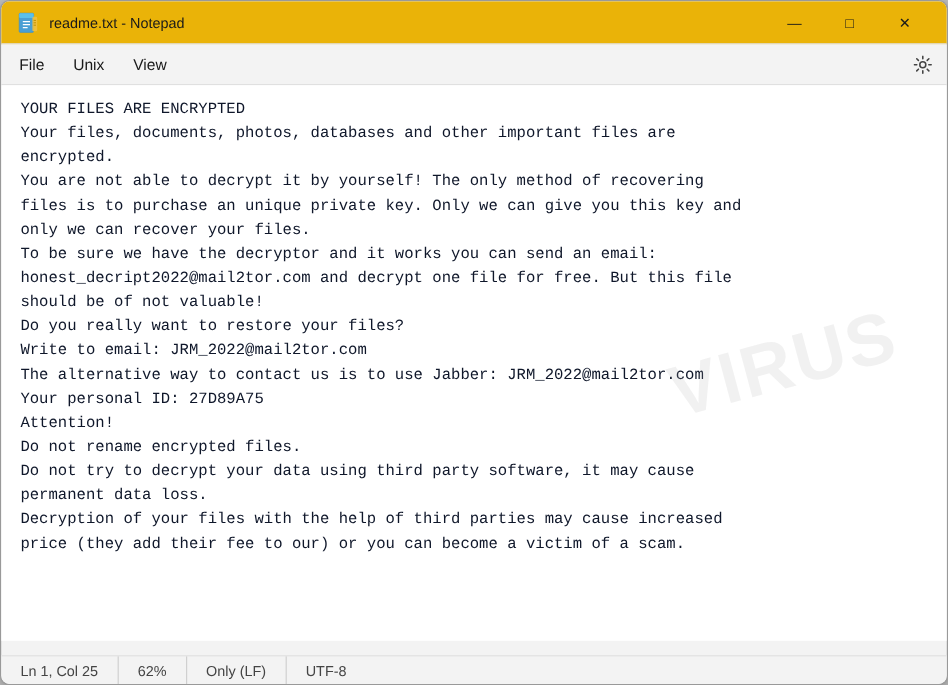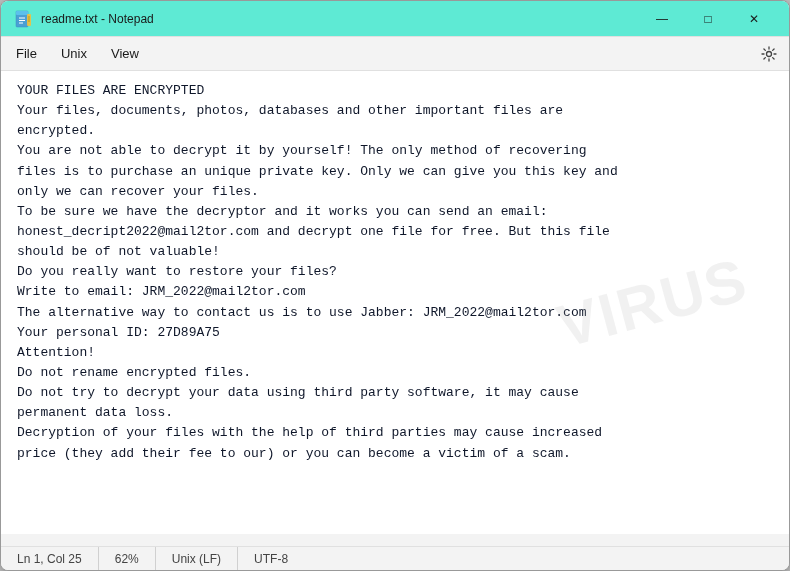--- a/index.html
+++ b/index.html
@@ -25,21 +25,21 @@
       border: 1px solid #999;
       border-radius: 8px;
       display: flex;
       flex-direction: column;
       overflow: hidden;
       box-shadow: 0 2px 10px rgba(0,0,0,0.3);
     }
 
     .title-bar {
       height: 36px;
-      background: #5eead4;
+      background: #eab308;
       display: flex;
       align-items: center;
       padding: 16px 12px;
       border-bottom: 1px solid #e0e0e0;
       flex-shrink: 0;
     }
 
     .title-bar-icon {
       width: 20px;
       height: 20px;
@@ -222,17 +222,17 @@
 Do not rename encrypted files.
 Do not try to decrypt your data using third party software, it may cause
 permanent data loss.
 Decryption of your files with the help of third parties may cause increased
 price (they add their fee to our) or you can become a victim of a scam.</pre>
   </div>
 
   <div class="status-bar">
     <div class="status-section">Ln 1, Col 25</div>
     <div class="status-section">62%</div>
-    <div class="status-section">Unix (LF)</div>
+    <div class="status-section">Only (LF)</div>
     <div class="status-section">UTF-8</div>
   </div>
 
 </div>
 
 </body></html>

